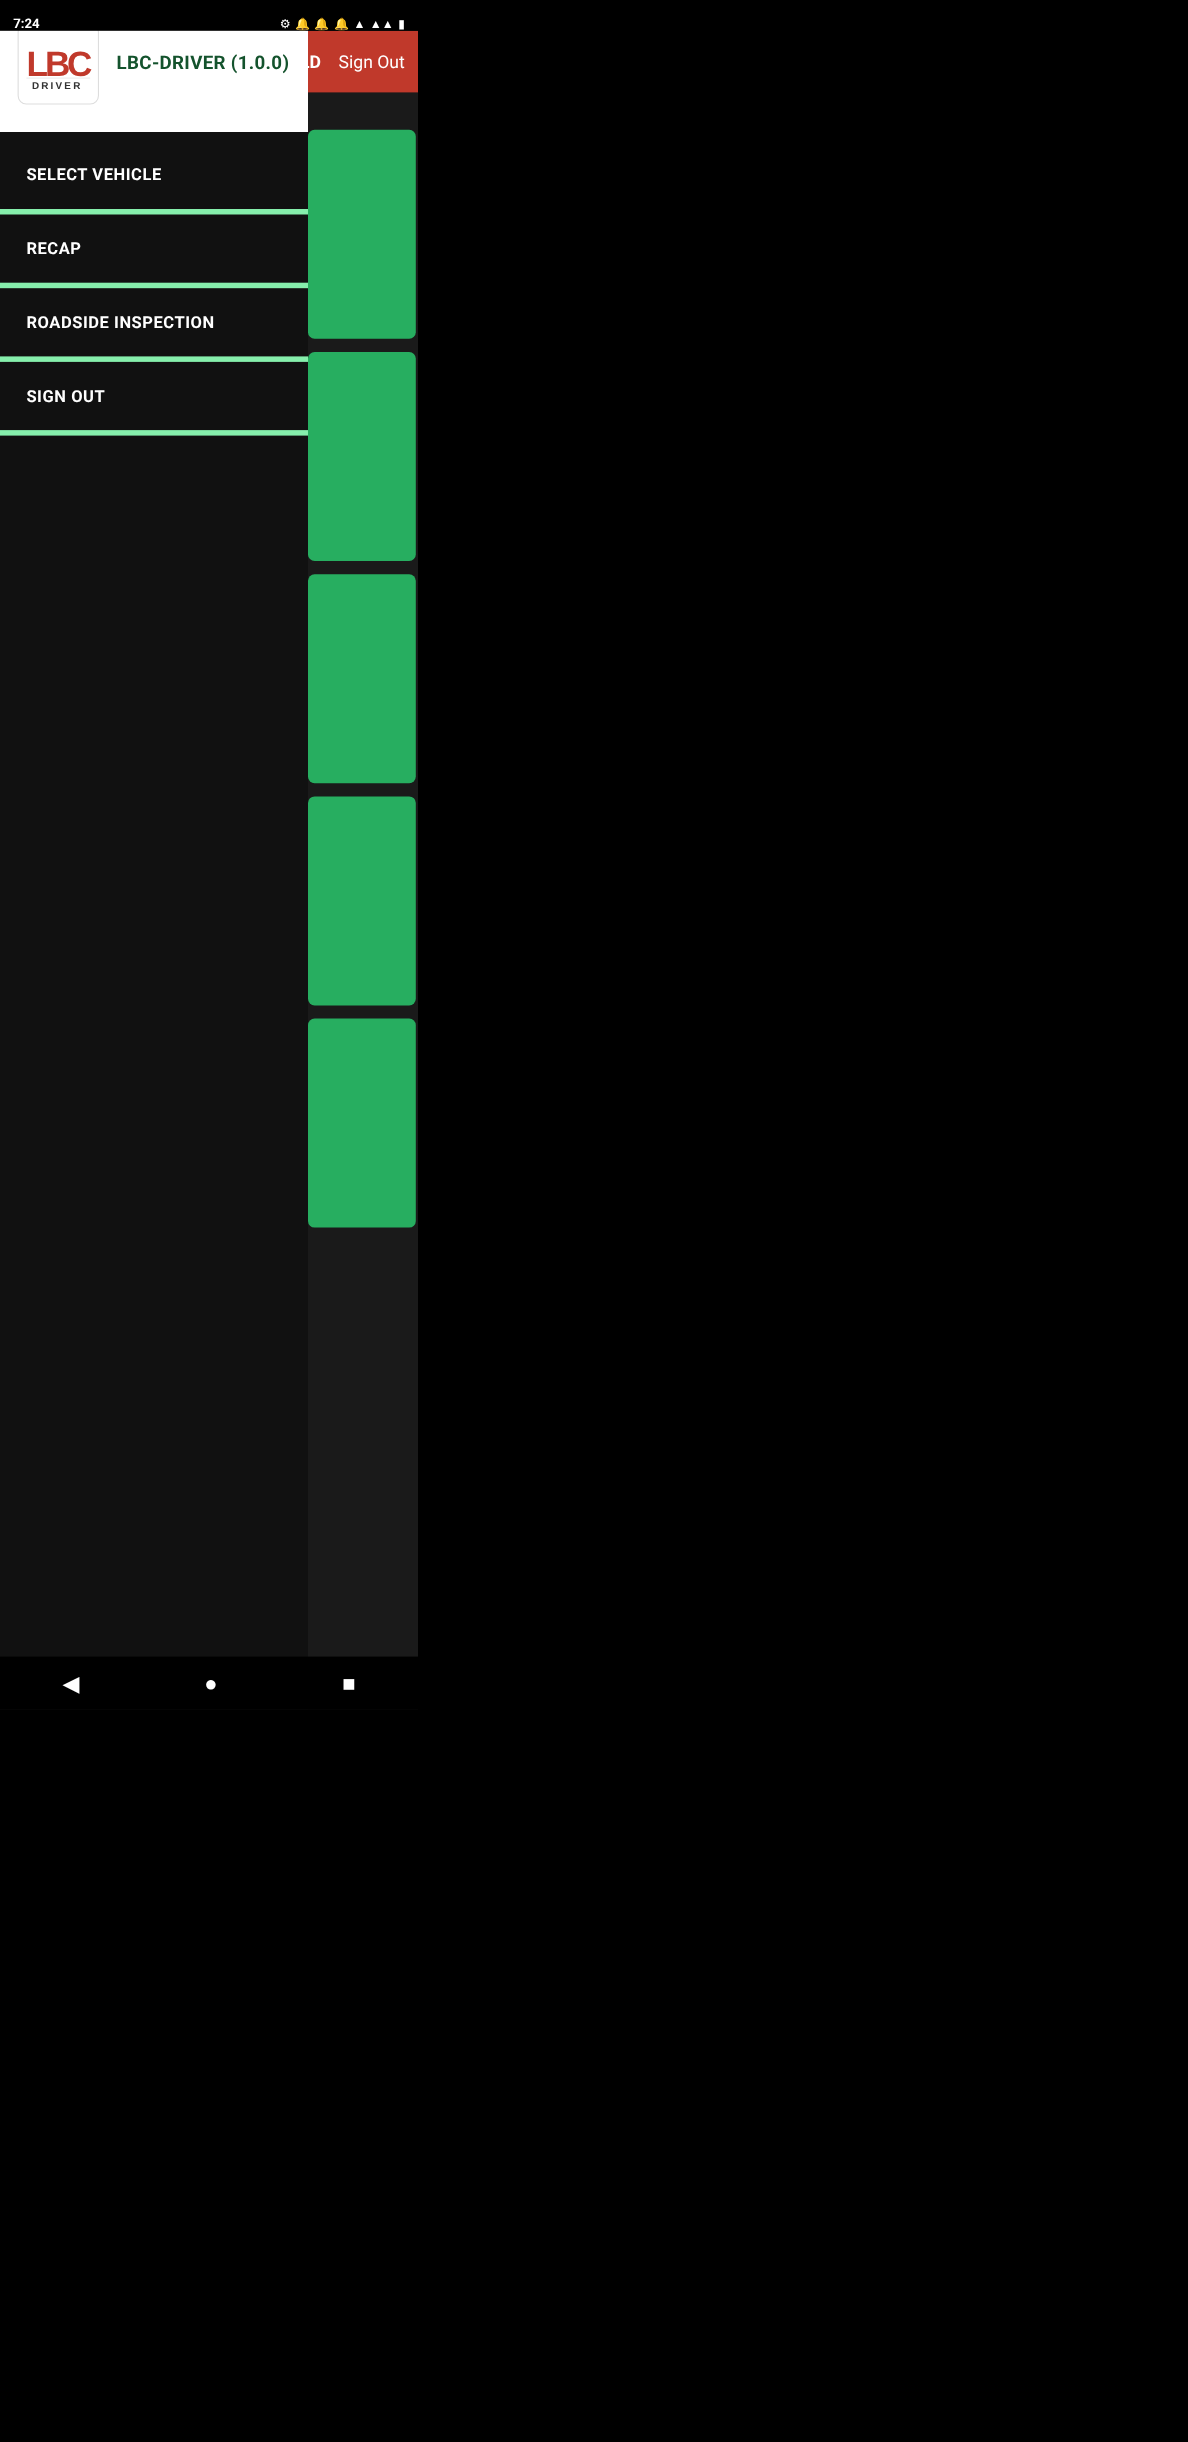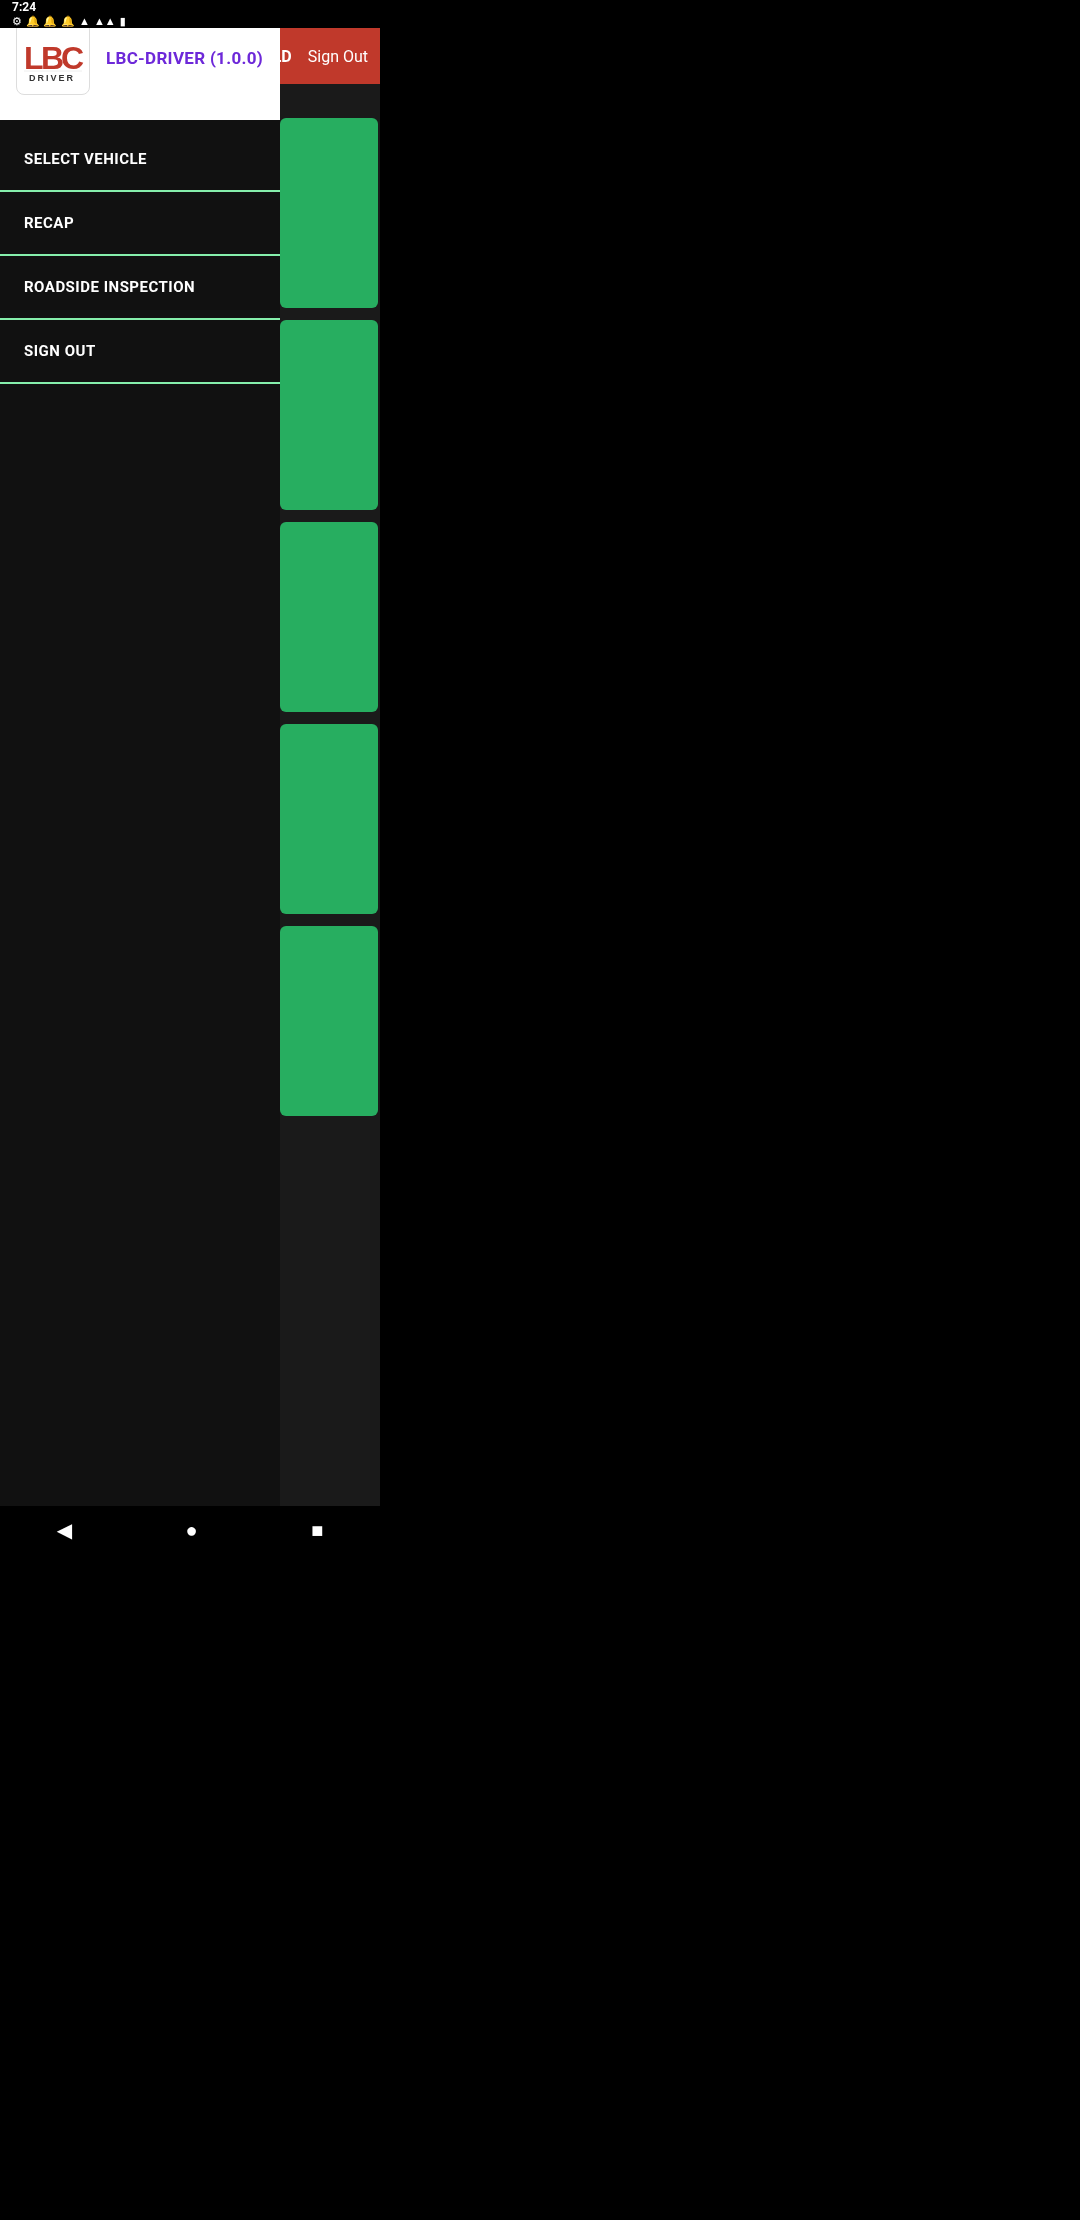--- a/index.html
+++ b/index.html
@@ -16,25 +16,24 @@
 
     
     .status-bar {
       position: absolute;
       top: 0;
       left: 0;
       width: 380px;
       height: 28px;
       background: #000;
       display: flex;
-      align-items: flex-start;
+      align-items: flex-end;
       justify-content: space-between;
       padding: 0 12px;
       z-index: 100;
-      flex-direction: column;
     }
     .status-time {
       color: #fff;
       font-size: 12px;
       font-weight: bold;
     }
     .status-icons {
       display: flex;
       align-items: center;
       gap: 4px;
@@ -123,40 +122,40 @@
 
     
     .logo-svg {
       width: 64px;
       height: 54px;
     }
 
     .app-title {
       font-size: 17px;
       font-weight: bold;
-      color: #6d28d9;
+      color: #14532d;
       letter-spacing: 0.3px;
     }
 
     
     .drawer-menu {
       display: flex;
       flex-direction: column;
       flex: 1;
       padding-top: 8px;
     }
 
     .menu-item {
       padding: 22px 24px;
       color: #fff;
       font-size: 15px;
       font-weight: bold;
       letter-spacing: 0.5px;
       cursor: pointer;
-      border-bottom: 2px solid #86efac;
+      border-bottom: 5px solid #86efac;
       text-transform: uppercase;
     }
 
     
     .bottom-nav {
       position: absolute;
       bottom: 0;
       left: 0;
       width: 380px;
       height: 48px;

